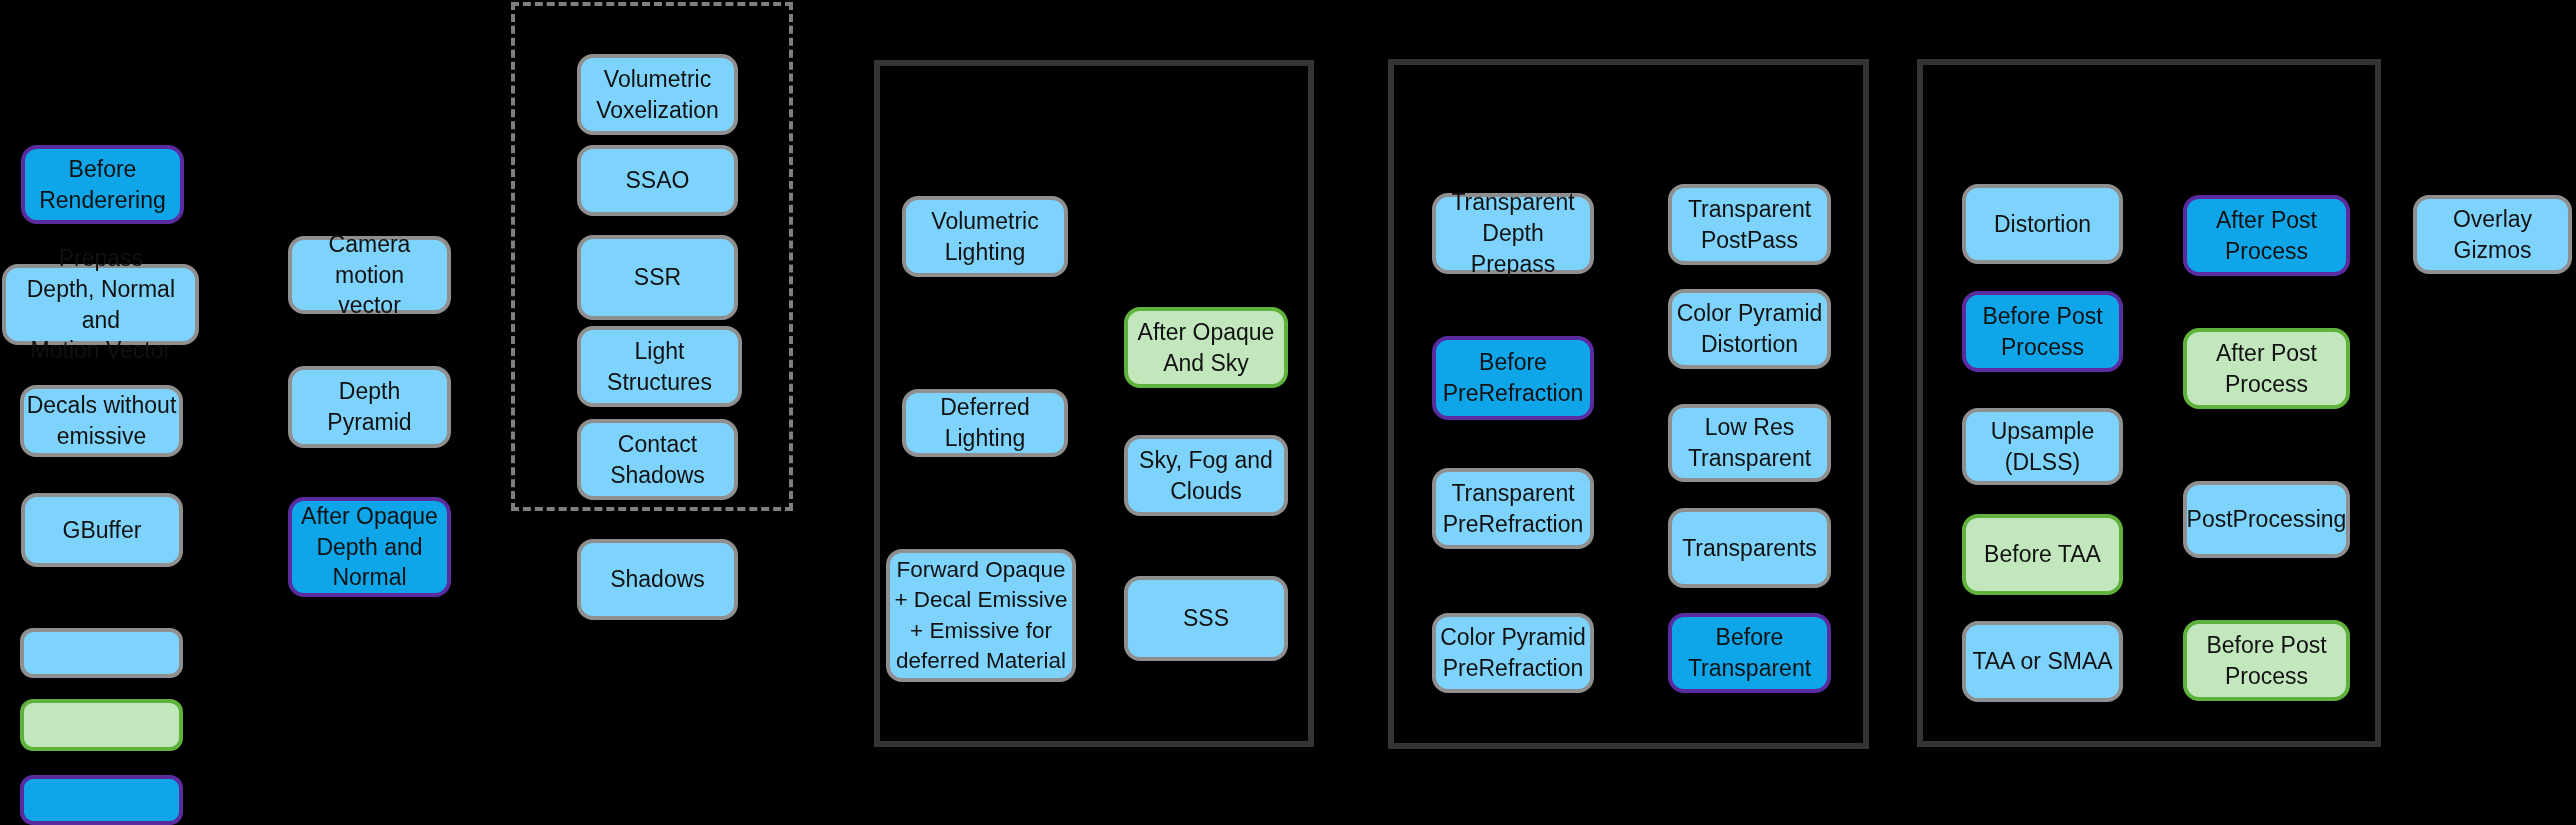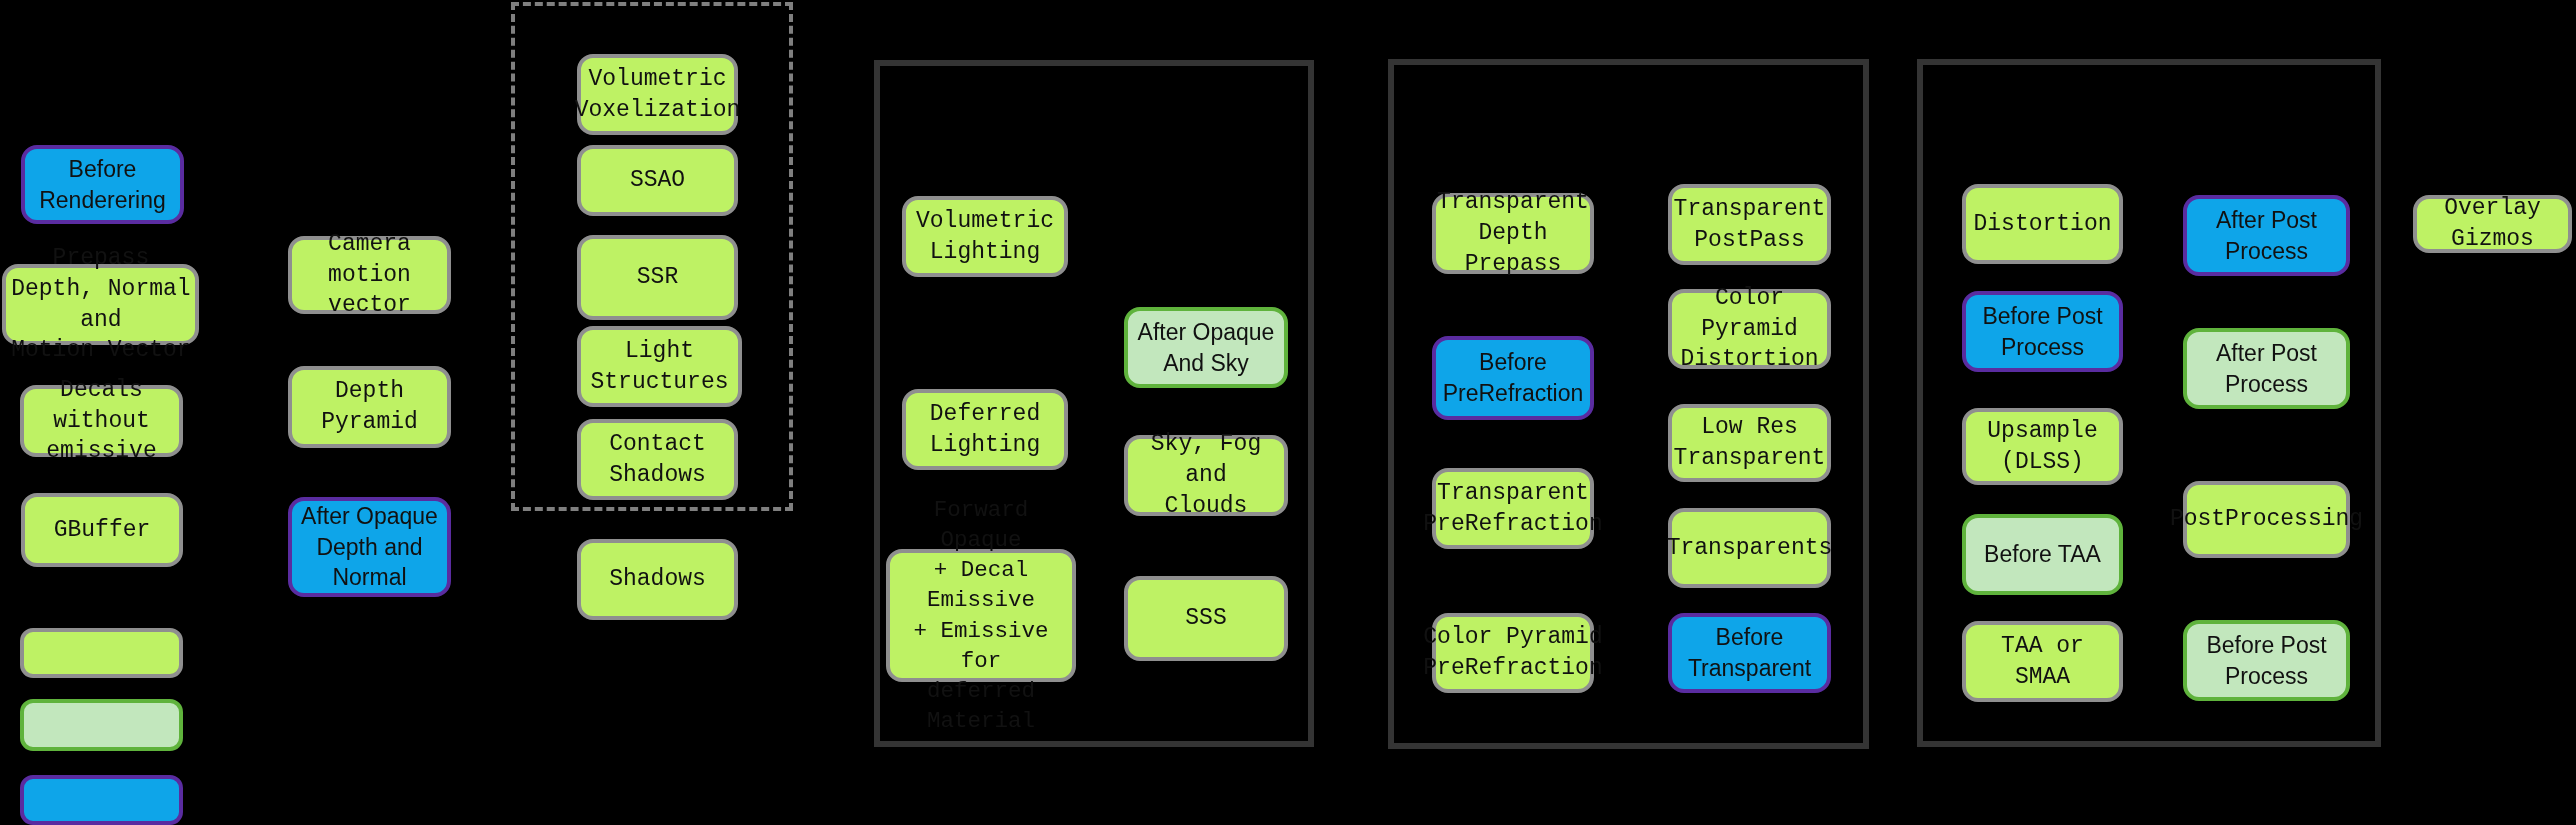--- a/index.html
+++ b/index.html
@@ -19,21 +19,21 @@
     text-align:center;
     border-radius:16px;
     border:4px solid #8f8f8f;
     background:#e9e9e9;
     color:#111;
     font-size:23px;
     line-height:1.34;
     white-space:pre-line;
     padding:1.6px;
   }
-  .node.gray{background:#bef264;border-color:#8f8f8f;font-family:Liberation Mono, monospace;}
+  .node.gray{background:#7dd3fc;border-color:#8f8f8f;}
   .node.purple{background:#0ea5e9;border-color:#5a2ca0;}
   .node.green{background:#c2e7bd;border-color:#5fb33c;}
   .swatch{border-radius:13px;}
   .group{
     position:absolute;
     box-sizing:border-box;
     border:6.4px solid #343434;
     background:transparent;
   }
   .group.dashed{
@@ -75,21 +75,21 @@
   <div class="node gray" style="left:577px;top:145px;width:161px;height:71px">SSAO</div>
   <div class="node gray" style="left:577px;top:235px;width:161px;height:85px">SSR</div>
   <div class="node gray" style="left:577px;top:326px;width:165px;height:81px">Light
 Structures</div>
   <div class="node gray" style="left:577px;top:419px;width:161px;height:81px">Contact
 Shadows</div>
   <div class="node gray" style="left:577px;top:539px;width:161px;height:81px">Shadows</div>
 
   <div class="node gray" style="left:902px;top:196px;width:166px;height:81px">Volumetric
 Lighting</div>
-  <div class="node gray" style="left:902px;top:389px;width:166px;height:81px">Deferred
+  <div class="node gray" style="left:902px;top:389px;width:166px;height:68px">Deferred
 Lighting</div>
   <div class="node gray" style="left:886px;top:549px;width:190px;height:133px;font-size:22.5px">Forward Opaque
 + Decal Emissive
 + Emissive for
 deferred Material</div>
   <div class="node green" style="left:1124px;top:307px;width:164px;height:81px">After Opaque
 And Sky</div>
   <div class="node gray" style="left:1124px;top:435px;width:164px;height:81px">Sky, Fog and
 Clouds</div>
   <div class="node gray" style="left:1124px;top:576px;width:164px;height:85px">SSS</div>
@@ -120,17 +120,17 @@
   <div class="node green" style="left:1962px;top:514px;width:161px;height:81px">Before TAA</div>
   <div class="node gray" style="left:1962px;top:621px;width:161px;height:81px">TAA or SMAA</div>
   <div class="node purple" style="left:2183px;top:195px;width:167px;height:81px">After Post
 Process</div>
   <div class="node green" style="left:2183px;top:328px;width:167px;height:81px">After Post
 Process</div>
   <div class="node gray" style="left:2183px;top:481px;width:167px;height:77px">PostProcessing</div>
   <div class="node green" style="left:2183px;top:620px;width:167px;height:81px">Before Post
 Process</div>
 
-  <div class="node gray" style="left:2413px;top:195px;width:159px;height:58px">Overlay
+  <div class="node gray" style="left:2413px;top:195px;width:159px;height:79px">Overlay
 Gizmos</div>
 
 </div>
 
 
 </body></html>

